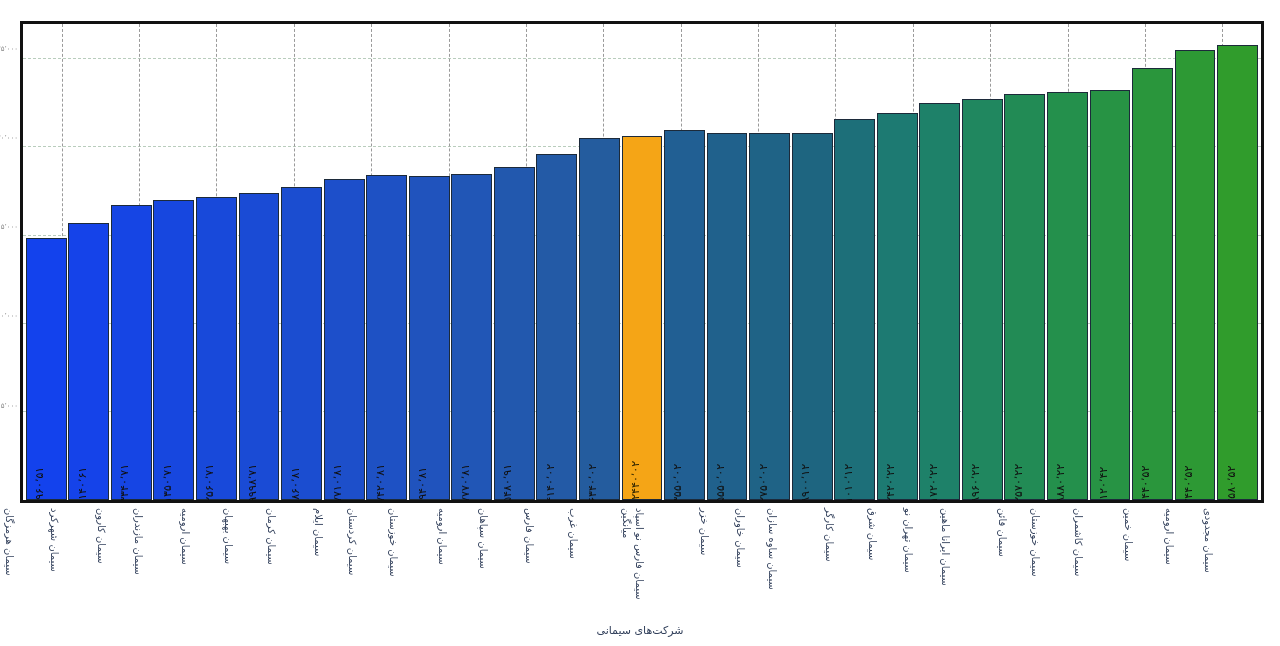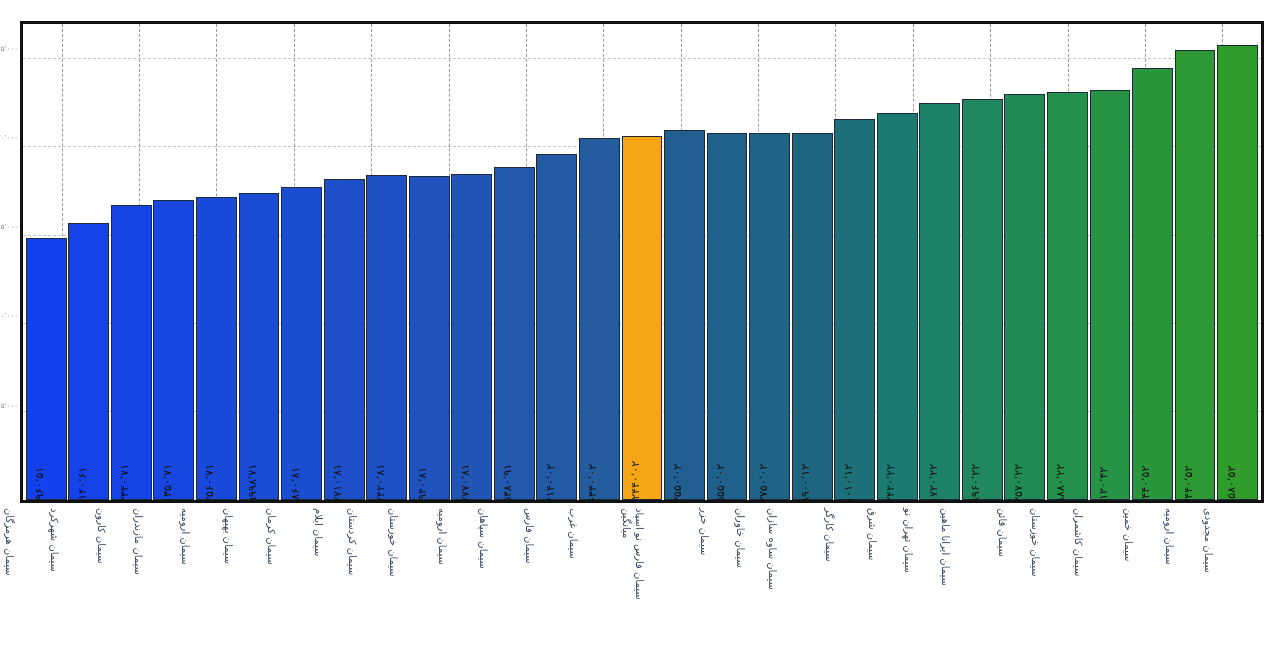--- a/index.html
+++ b/index.html
@@ -406,13 +406,14 @@
         <span class="xlabel">سیمان خمین</span>
       </div>
       <div class="xlabel-cell">
         <span class="xlabel">سیمان ارومیه</span>
       </div>
       <div class="xlabel-cell">
         <span class="xlabel">سیمان مجدودی</span>
       </div>
     </div>
 
+  <div class="xaxis-title">شرکت‌های سیمانی</div>
 </div>
 
 </body></html>

